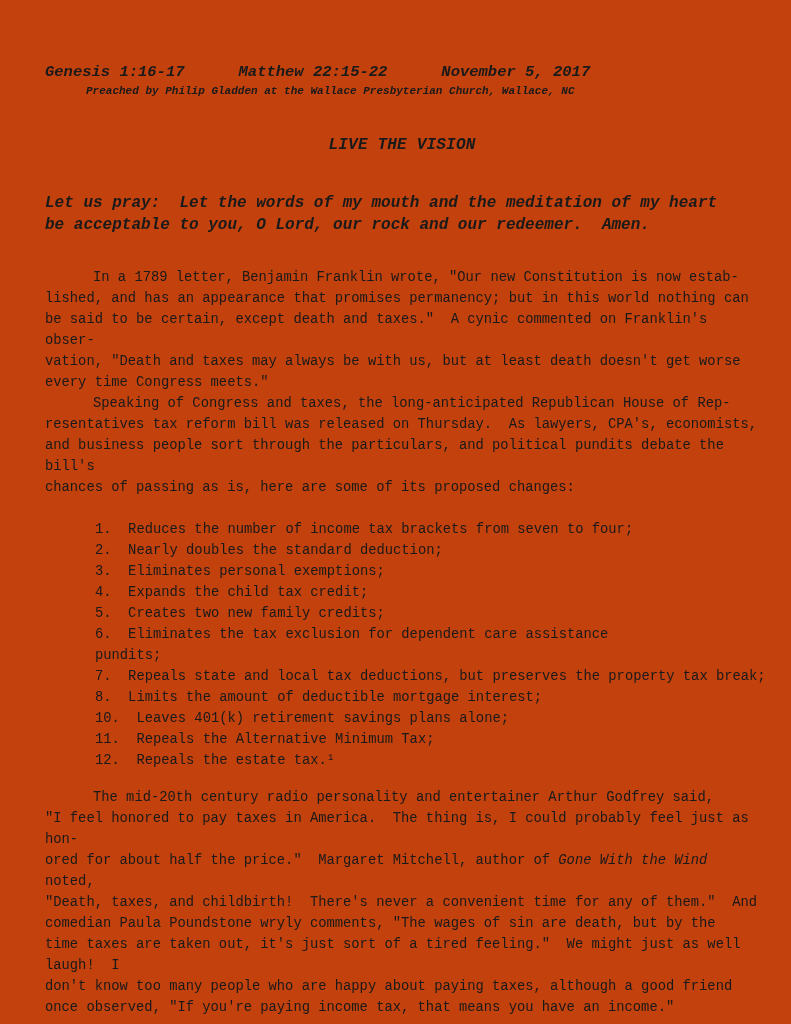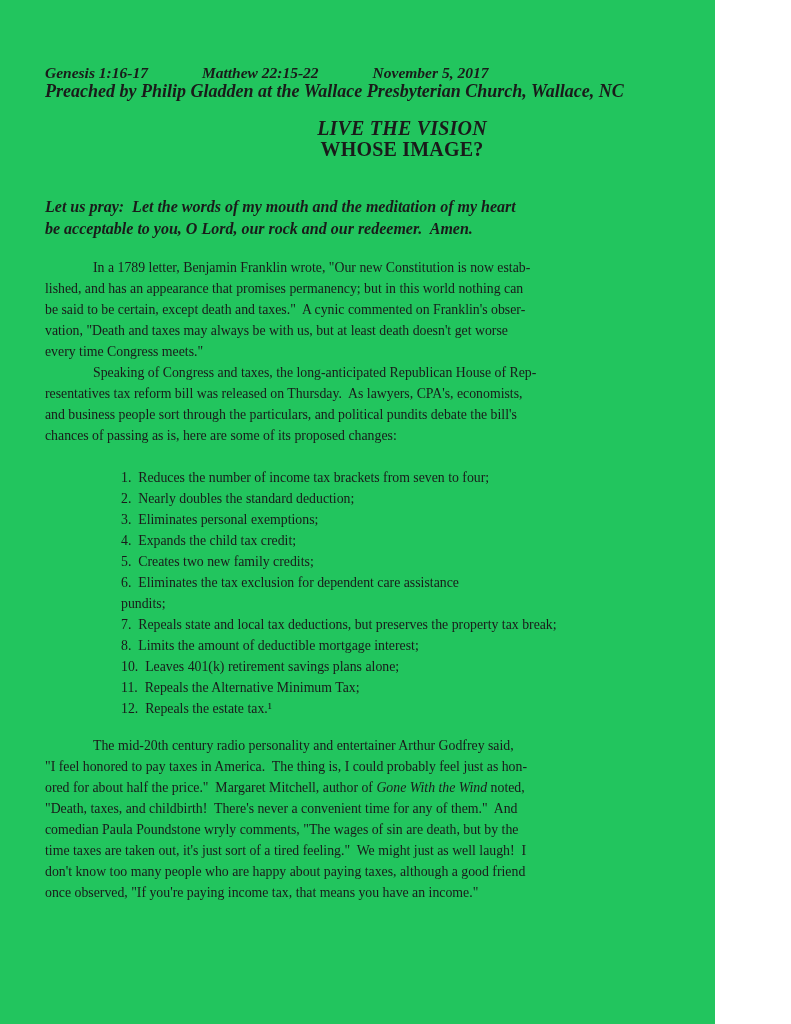--- a/index.html
+++ b/index.html
@@ -1,56 +1,57 @@
 <!DOCTYPE html>
 <html><head>
 <meta charset="utf-8">
 <style>
   html, body { margin:0; padding:0; background:#ffffff; }
   .page {
     position:relative;
-    width:715px; height:1024px;
-    background:#22c55e;
+    width:791px; height:1024px;
+    background:#c2410c;
     color:#1a1a1a;
-    font-family:Liberation Serif, serif;
+    font-family:Liberation Mono, monospace;
     overflow:hidden;
   }
   .content { position:absolute; left:45px; top:63px; width:714px; }
 
   .header-row {
     display:flex; gap:54px;
     font-weight:bold; font-style:italic;
     font-size:15.5px; line-height:19px;
     white-space:pre;
   }
   .byline {
     font-weight:bold; font-style:italic;
-    font-size:18px; line-height:16px;
+    font-size:11px; line-height:16px;
     margin-top:1px;
+    margin-left:41px;
   }
   .title-block {
-    text-align:center; margin-top:19px;
-    font-weight:bold; font-size:20px; line-height:21px;
+    text-align:center; margin-top:36px;
+    font-weight:bold; font-size:16px; line-height:21px;
     letter-spacing:0.2px;
   }
   .title-line1 { font-style:italic; }
   .prayer {
     margin-top:36px;
     font-weight:bold; font-style:italic;
     font-size:16px; line-height:22px;
     white-space:pre-wrap;
   }
   .para {
     font-size:13.8px; line-height:21px;
     white-space:pre-wrap;
   }
   .indent { text-indent:48px; }
-  .para-franklin { margin-top:17px; }
+  .para-franklin { margin-top:31px; }
   .para-taxbill  { margin-top:0; }
-  .list { margin-top:21px; margin-left:76px; }
+  .list { margin-top:21px; margin-left:50px; }
   .list-line {
     font-size:13.8px; line-height:21px;
     white-space:pre;
   }
   .para-quotes { margin-top:16px; }
   .book-title { font-style:italic; }
 </style>
 </head>
 <body>
 
@@ -60,21 +61,20 @@
     <div class="header-row">
       <span>Genesis 1:16-17</span>
       <span>Matthew 22:15-22</span>
       <span>November 5, 2017</span>
     </div>
 
     <div class="byline">Preached by Philip Gladden at the Wallace Presbyterian Church, Wallace, NC</div>
 
     <div class="title-block">
       <div class="title-line1">LIVE THE VISION</div>
-      <div class="title-line2">WHOSE IMAGE?</div>
     </div>
 
     <div class="prayer">Let us pray:  Let the words of my mouth and the meditation of my heart
 be acceptable to you, O Lord, our rock and our redeemer.  Amen.</div>
 
     <div class="para indent para-franklin">In a 1789 letter, Benjamin Franklin wrote, "Our new Constitution is now estab-
 lished, and has an appearance that promises permanency; but in this world nothing can
 be said to be certain, except death and taxes."  A cynic commented on Franklin's obser-
 vation, "Death and taxes may always be with us, but at least death doesn't get worse
 every time Congress meets."</div>

